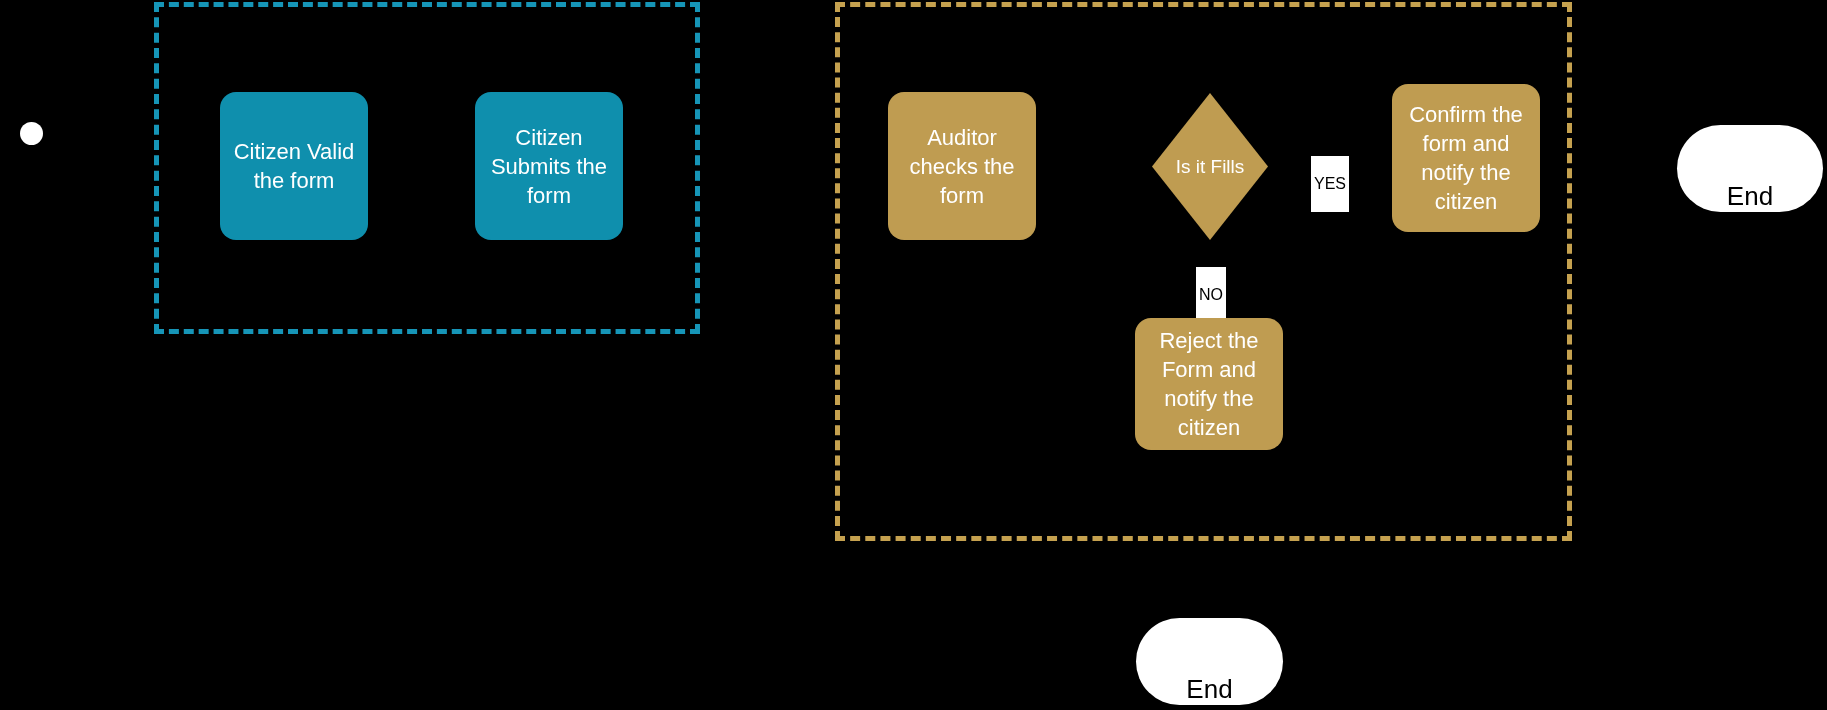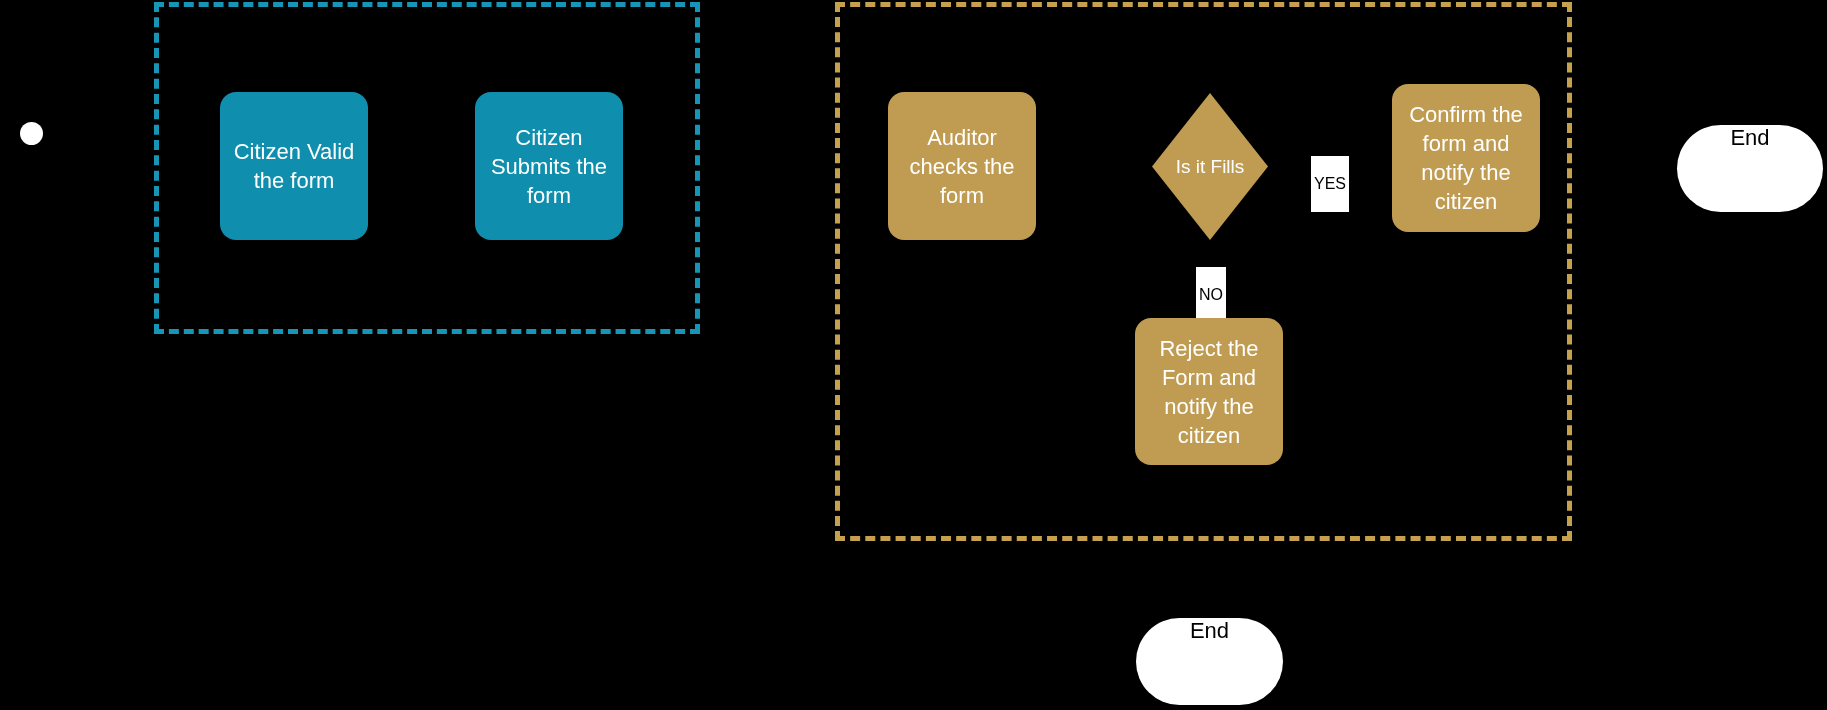--- a/index.html
+++ b/index.html
@@ -56,21 +56,21 @@
     line-height: 29px;
     white-space: pre-line;
   }
   .task-citizen { background: var(--citizen-fill, #0F8FAD); }
   .task-auditor { background: var(--auditor-fill, #BF9C51); }
 
   .task-fill    { left: 220px;  top: 92px; }
   .task-submit  { left: 475px;  top: 92px; }
   .task-check   { left: 888px;  top: 92px; }
   .task-confirm { left: 1392px; top: 84px; }
-  .task-reject  { left: 1135px; top: 318px; height: 147px; }
+  .task-reject  { left: 1135px; top: 318px; height: 132px; }
 
   
   .decision {
     position: absolute;
     left: 1152px; top: 93px;
     width: 116px; height: 147px;
     background: var(--auditor-fill, #BF9C51);
     clip-path: polygon(50% 0%, 100% 50%, 50% 100%, 0% 50%);
     display: flex;
     align-items: center;
@@ -93,23 +93,23 @@
   .edge-label-no  { left: 1196px; top: 267px; }
 
   
   .end-node {
     position: absolute;
     width: 147px; height: 87px;
     border-radius: 44px;
     background: var(--end-fill, #FFFFFF);
     color: var(--end-text, #000000);
     display: flex;
-    align-items: flex-start;
+    align-items: flex-end;
     justify-content: center;
-    font-size: 22px;
+    font-size: 26px;
   }
   .end-right  { left: 1677px; top: 125px; width: 146px; }
   .end-bottom { left: 1136px; top: 618px; }
 </style>
 </head>
 <body>
 
 <div class="canvas">
 
   <div class="start-dot"></div>

